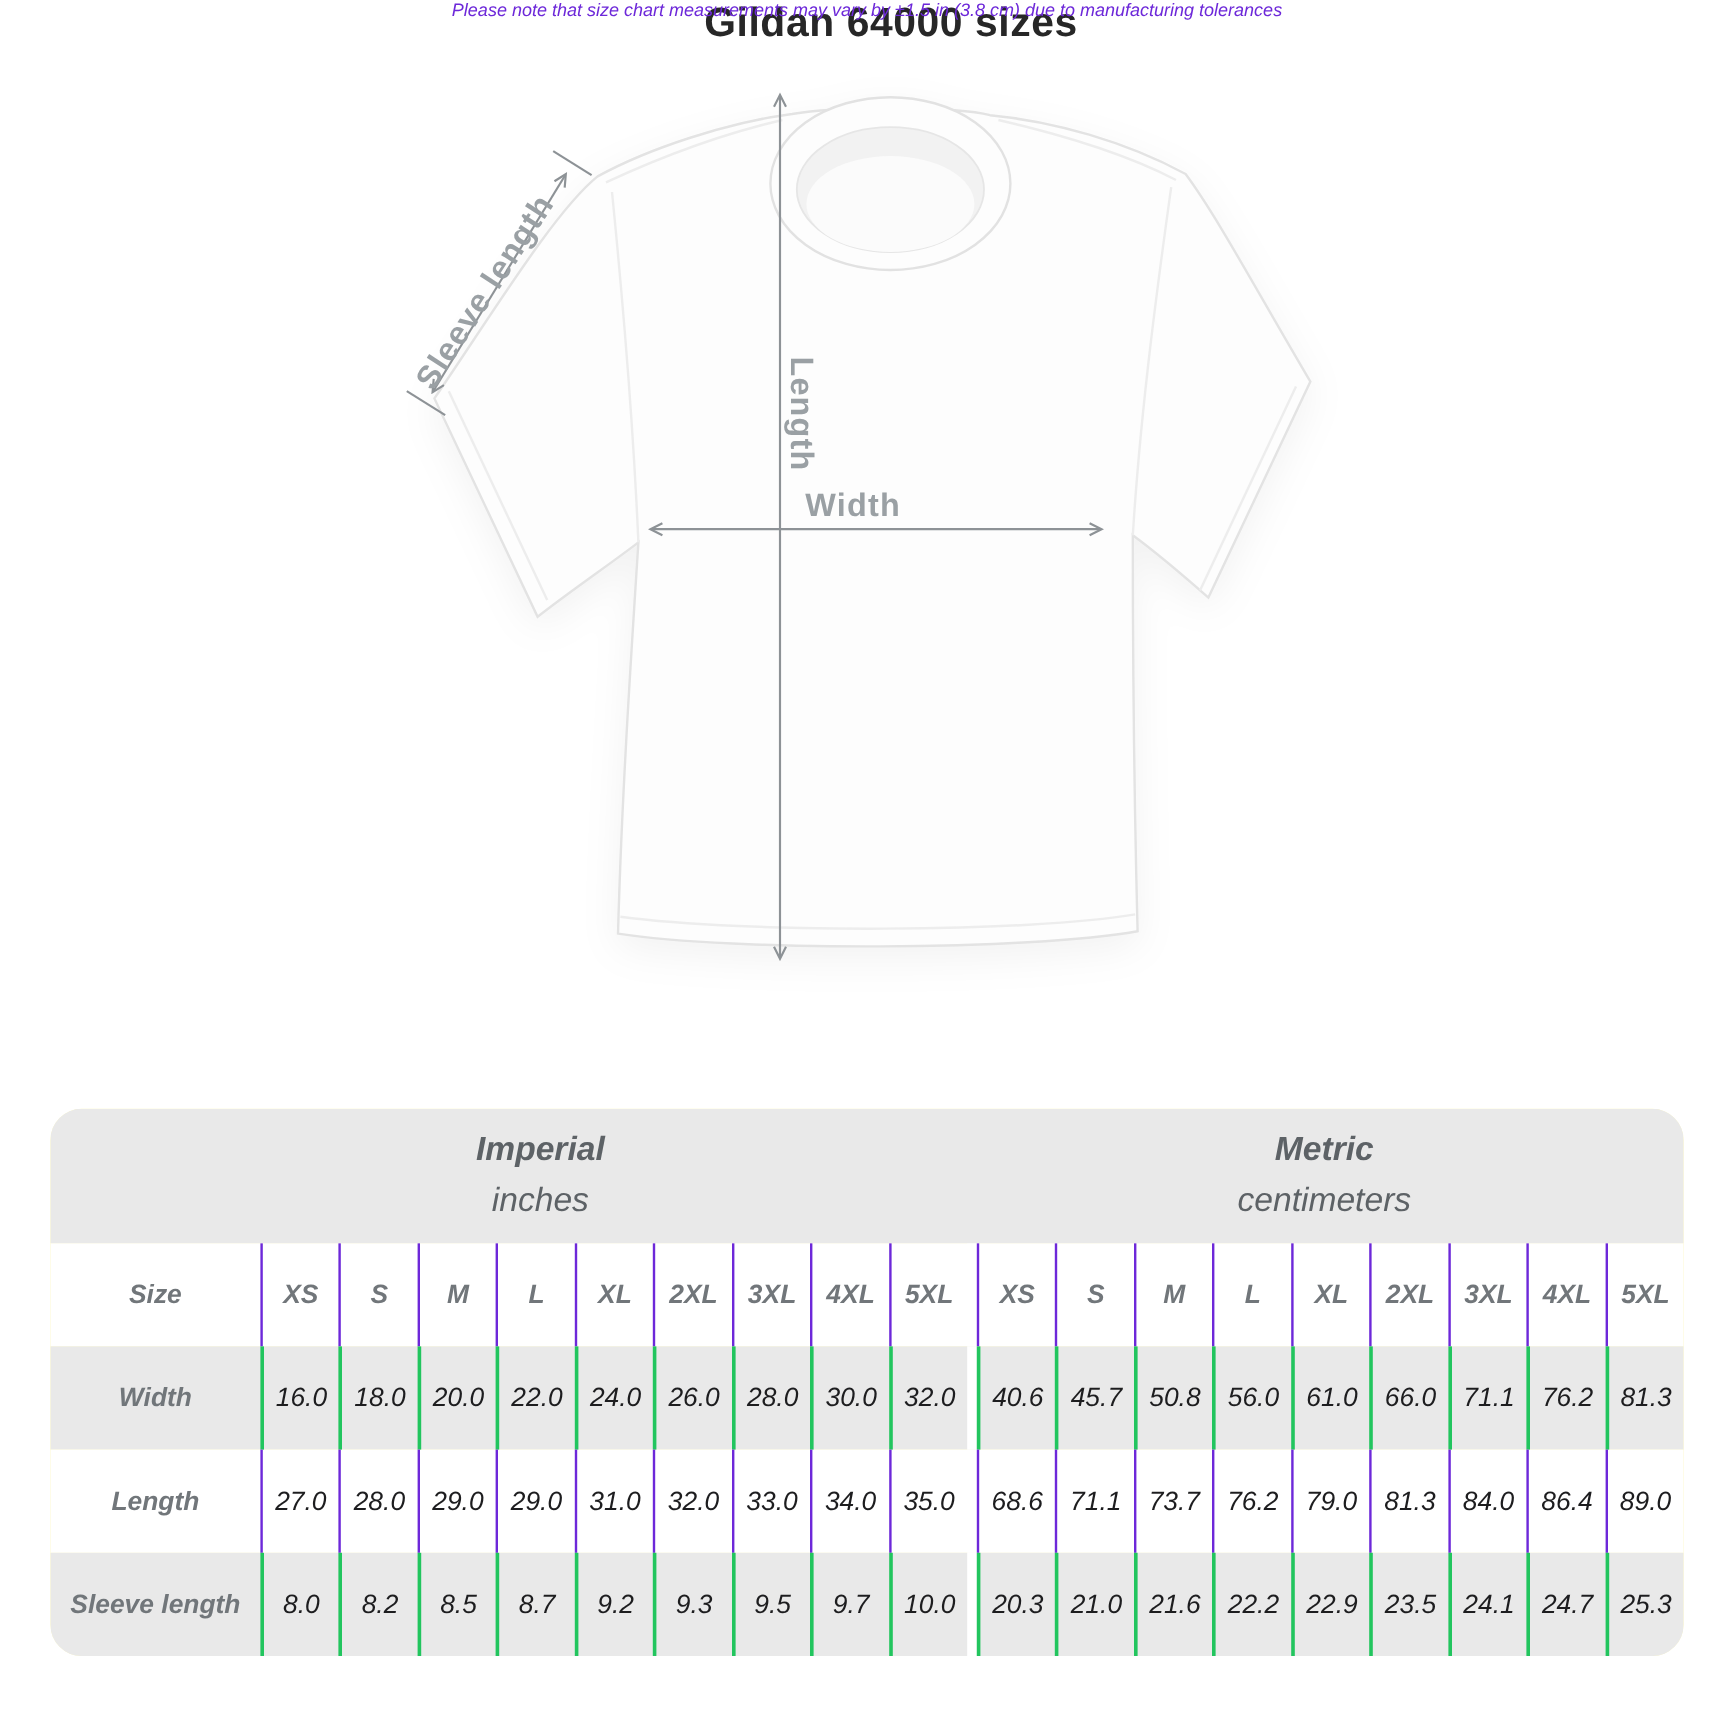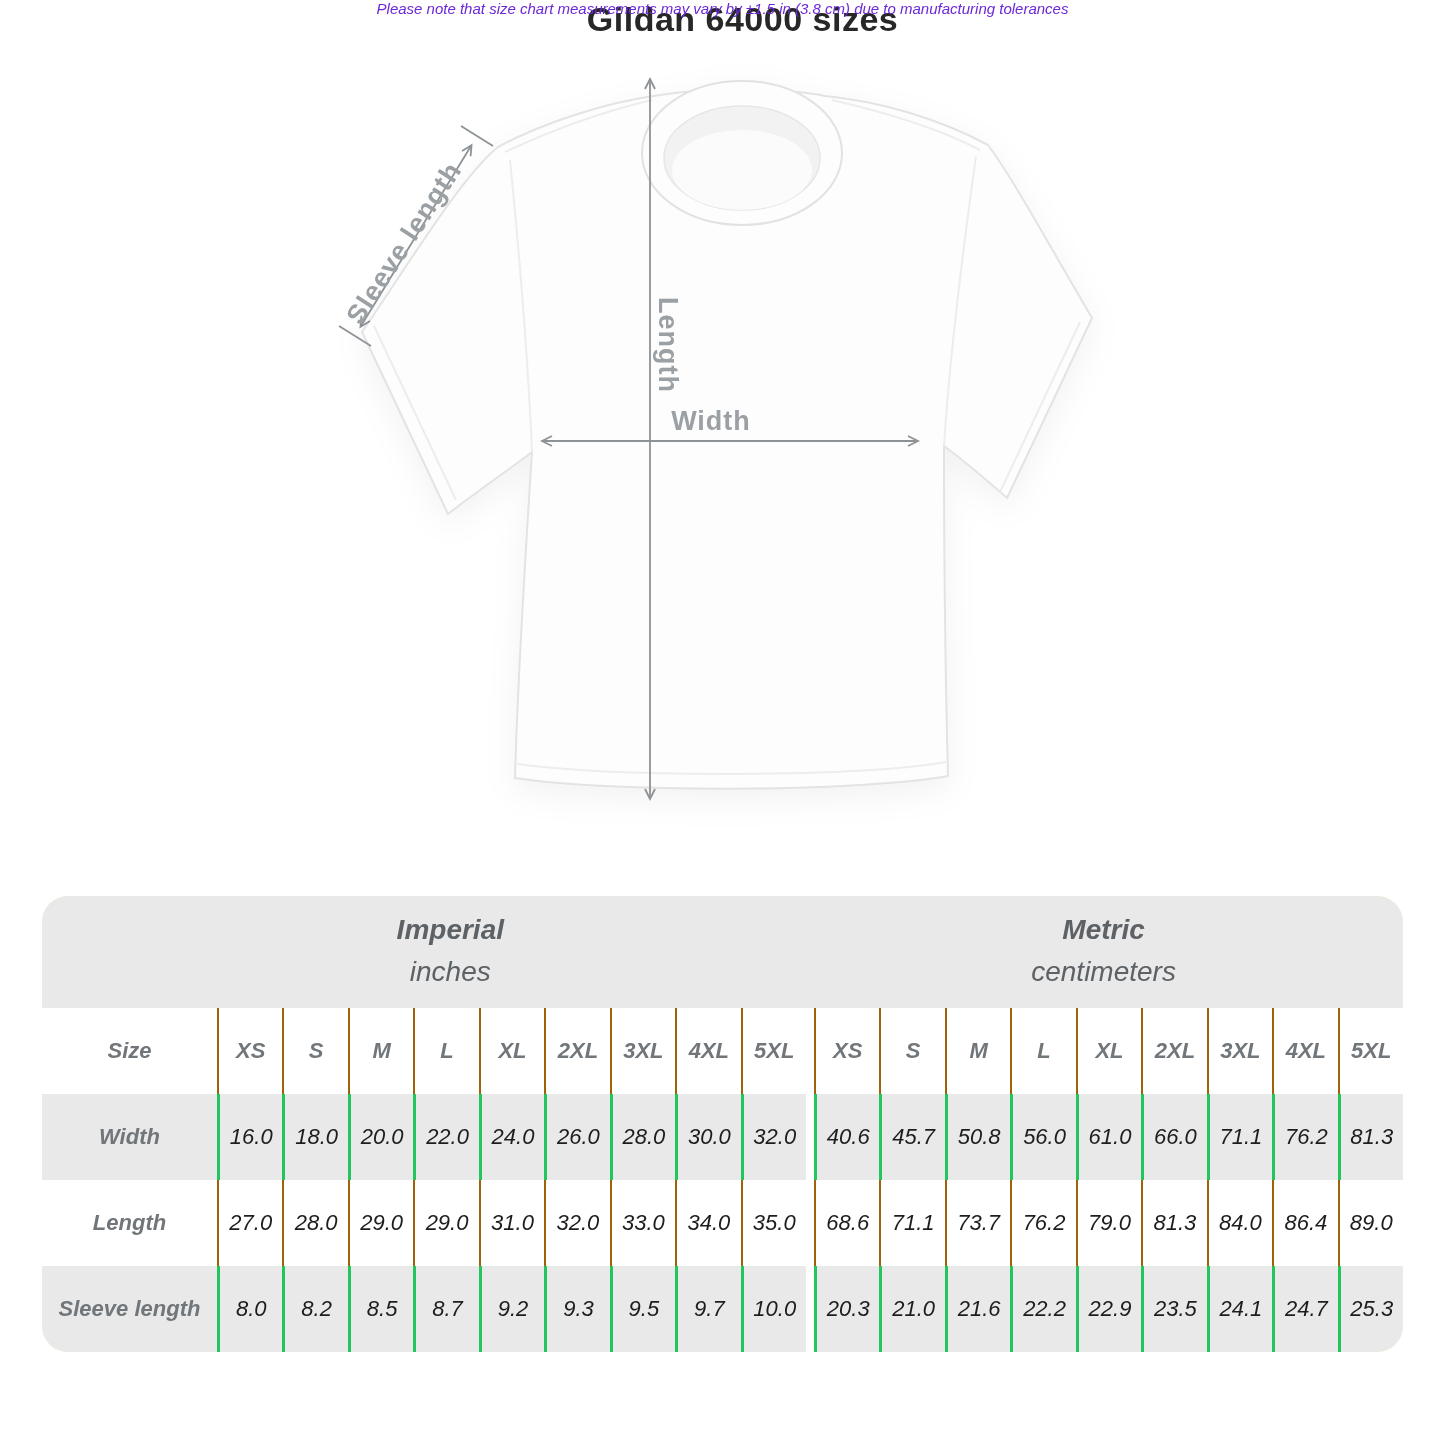--- a/index.html
+++ b/index.html
@@ -18,40 +18,40 @@
   .chart-title{
     position:absolute;left:0;top:845;width:100%;text-align:center;
     font-size:34px;font-weight:bold;color:#272727;letter-spacing:.5px;padding-left:20px;
   }
   .chart-note{
     position:absolute;left:0;top:896;width:100%;text-align:center;
     font-size:15px;font-style:italic;color:#6d28d9;
   }
   
   .size-table{
-    position:absolute;left:42px;top:896px;width:1361px;
+    position:absolute;left:42px;top:924px;width:1361px;
     border-radius:26px;overflow:hidden;background:#fef9c3;
   }
   .units-band{position:relative;height:112px;background:#e9e9e9;}
   .unit-block{position:absolute;top:18px;transform:translateX(-50%);text-align:center;color:#5d6266;}
   .unit-block .unit-title{font-size:28px;font-weight:bold;font-style:italic;}
   .unit-block .unit-sub{font-size:28px;font-style:italic;margin-top:10px;}
   .t-row{
     display:grid;height:86px;
     grid-template-columns:175px repeat(9,1fr) 8px repeat(9,1fr);
     align-items:center;
     font-style:italic;
   }
   .row-white{background:#ffffff;}
   .row-gray{background:#e9e9e9;}
   .cell{
     height:100%;display:flex;align-items:center;justify-content:center;
     font-size:22px;color:#1d1d1f;
   }
-  .row-white .cell{border-left:2px solid #a16207;}
+  .row-white .cell{border-left:2px solid #6d28d9;}
   .row-gray .cell{border-left:3px solid #22c55e;}
   .cell.label-cell{border-left:none;font-weight:bold;color:#71767a;}
   .cell.hdr-cell{font-weight:bold;color:#71767a;}
   .spacer{height:100%;background:#ffffff;border-left:none !important;}
   .row-white .spacer{border-left:2px solid #e3e3e3;}
 </style>
 </head>
 <body>
 
 <svg id="diagram-svg" width="1445" height="840" viewBox="0 0 1445 840">

